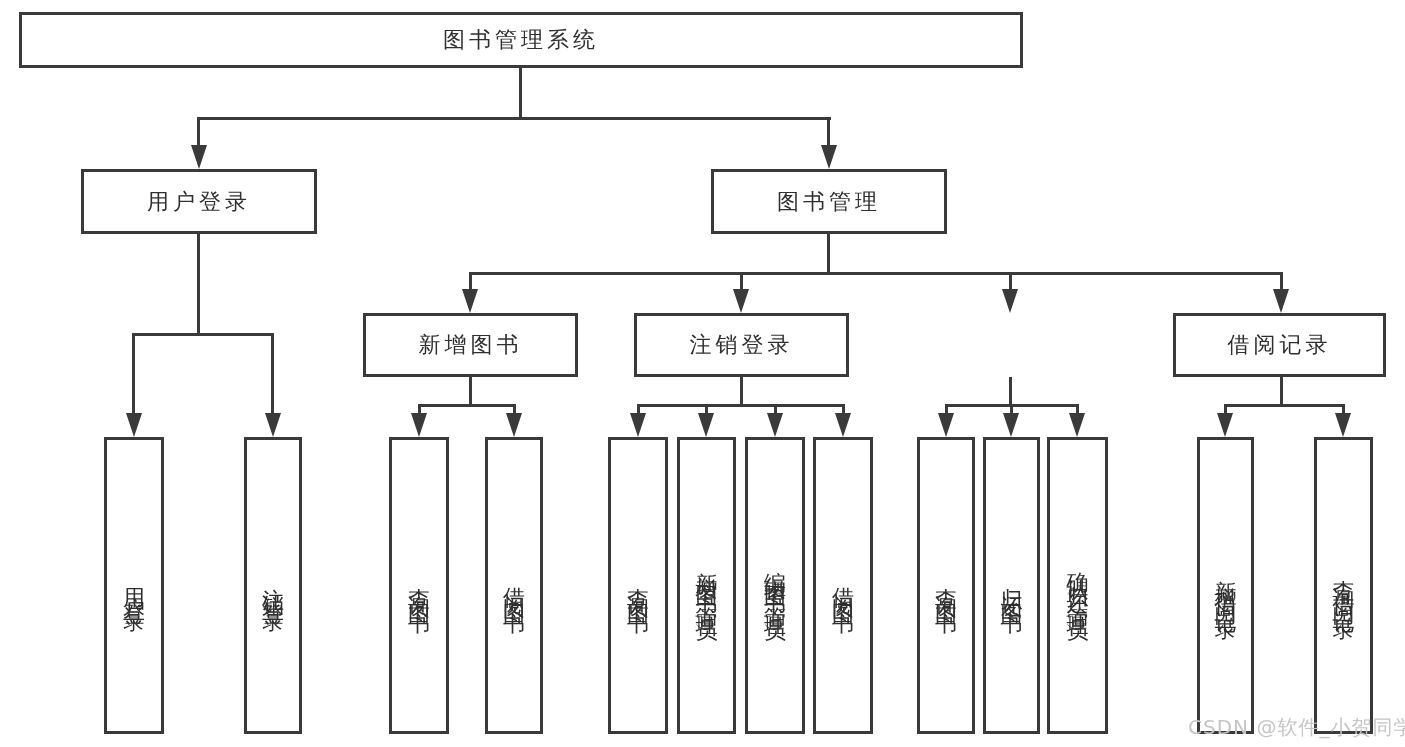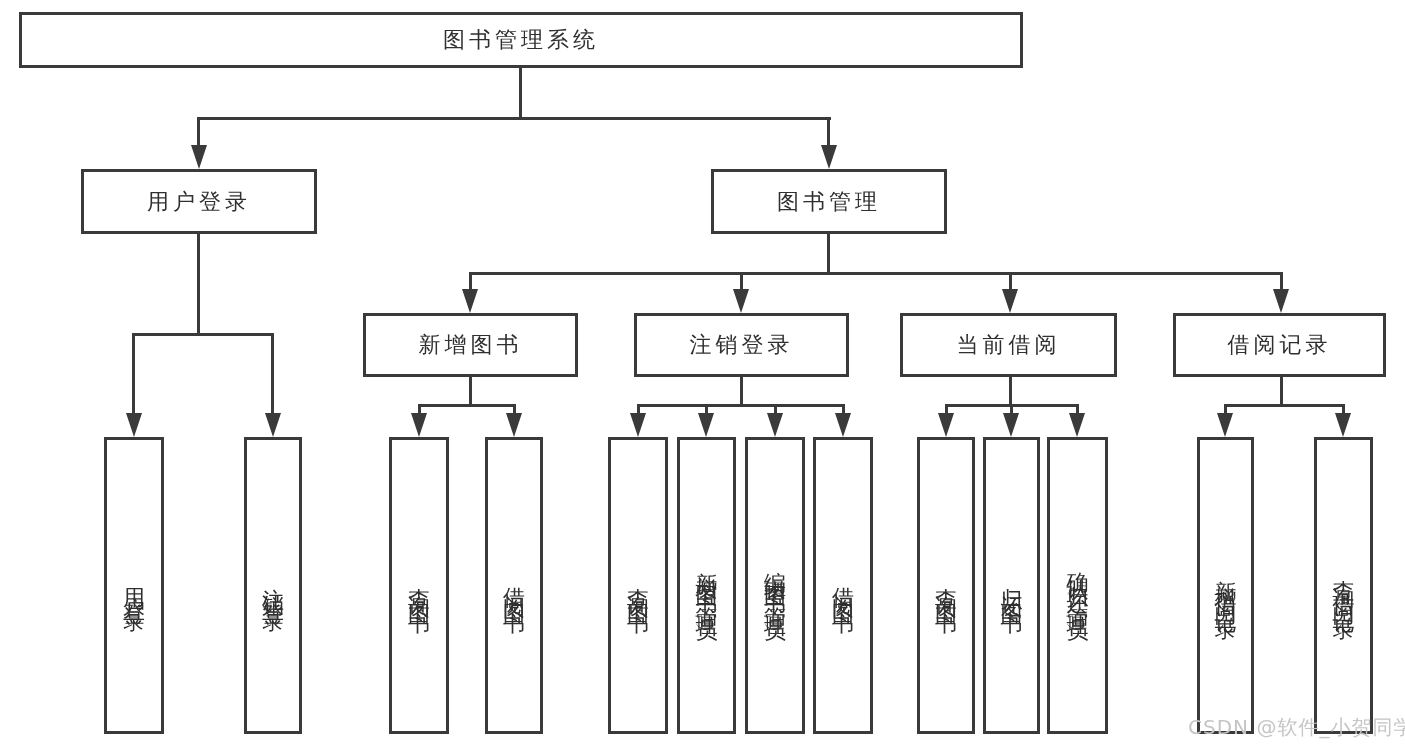--- a/index.html
+++ b/index.html
@@ -124,23 +124,20 @@
   <div class="box h" style="left:711px;top:169px;width:236px;height:65px">
     <span>图书管理</span>
   </div>
 
   <div class="box h l3" style="left:363px;width:215px">
     <span>新增图书</span>
   </div>
   <div class="box h l3" style="left:634px;width:215px">
     <span>注销登录</span>
   </div>
-  <div class="box h l3" style="left:900px;width:217px">
-    <span>当前借阅</span>
-  </div>
   <div class="box h l3" style="left:1173px;width:213px">
     <span>借阅记录</span>
   </div>
 
   <div class="box v leaf" style="left:104px;width:60px">
     <span>用户登录</span>
   </div>
   <div class="box v leaf" style="left:244px;width:58px">
     <span>注销登录</span>
   </div>

